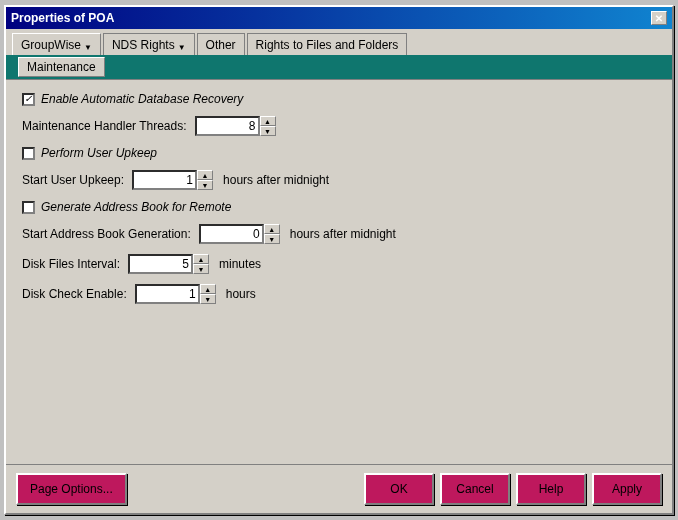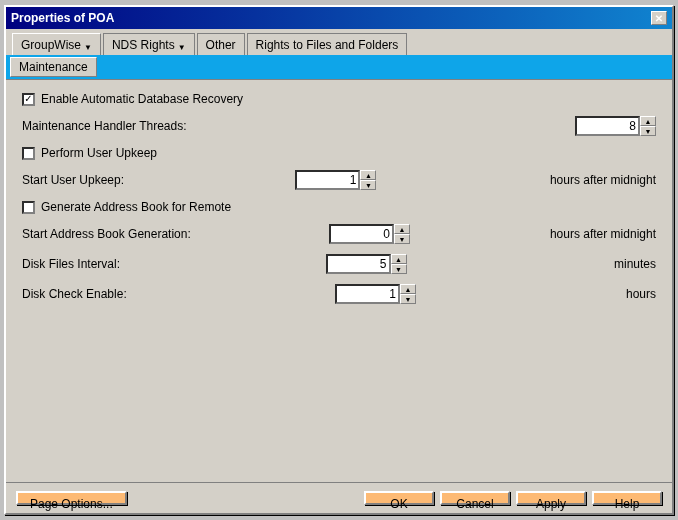--- a/index.html
+++ b/index.html
@@ -80,22 +80,22 @@
       background: #d4d0c8;
       border-top-color: #ffffff;
       border-left-color: #ffffff;
       border-right-color: #808080;
       z-index: 1;
     }
     .tab-dropdown-arrow {
       font-size: 8px;
     }
     .sub-tab-row {
-      padding: 2px 4px;
-      background: #0ea5e9;
+      padding: 2px 12px;
+      background: #0f766e;
       flex-shrink: 0;
       border-bottom: 1px solid #808080;
     }
     .sub-tab {
       padding: 2px 8px;
       border: 1px solid #808080;
       background: #d4d0c8;
       cursor: pointer;
       font-size: 12px;
       display: inline-block;
@@ -105,32 +105,32 @@
     .content-area {
       flex: 1;
       background: #d4d0c8;
       padding: 12px 16px;
       overflow: auto;
     }
     .form-row {
       display: flex;
       align-items: center;
       margin-bottom: 10px;
-      justify-content: space-between;
     }
     .form-label {
       color: #000;
       font-size: 12px;
       white-space: nowrap;
     }
     .checkbox-row {
       display: flex;
       align-items: center;
       margin-bottom: 10px;
       gap: 6px;
+      font-style: italic;
     }
     .win-checkbox {
       width: 13px;
       height: 13px;
       border: 2px inset #808080;
       background: white;
       display: flex;
       align-items: center;
       justify-content: center;
       cursor: pointer;
@@ -186,32 +186,32 @@
     .button-bar {
       display: flex;
       align-items: center;
       padding: 8px 10px;
       background: #d4d0c8;
       border-top: 1px solid #808080;
       flex-shrink: 0;
       gap: 6px;
     }
     .win-button {
-      background: #fdba74;
+      background: #be185d;
       border: 2px solid;
       border-top-color: #ffffff;
       border-left-color: #ffffff;
       border-bottom-color: #808080;
       border-right-color: #808080;
       padding: 4px 12px;
       font-size: 12px;
       font-family: Arial, sans-serif;
       cursor: pointer;
       min-width: 70px;
-      height: 14px;
+      height: 32px;
       box-shadow: 1px 1px 0 #000;
     }
     .spacer { flex: 1; }
   </style>
 </head>
 <body>
 
 <div class="window">
 
   <div class="title-bar">
@@ -316,16 +316,16 @@
       <span class="after-label">hours</span>
     </div>
 
   </div>
 
   <div class="button-bar">
     <button class="win-button">Page Options...</button>
     <div class="spacer"></div>
     <button class="win-button">OK</button>
     <button class="win-button">Cancel</button>
+    <button class="win-button">Help</button>
     <button class="win-button">Apply</button>
-    <button class="win-button">Help</button>
   </div>
 </div>
 
 </body></html>

